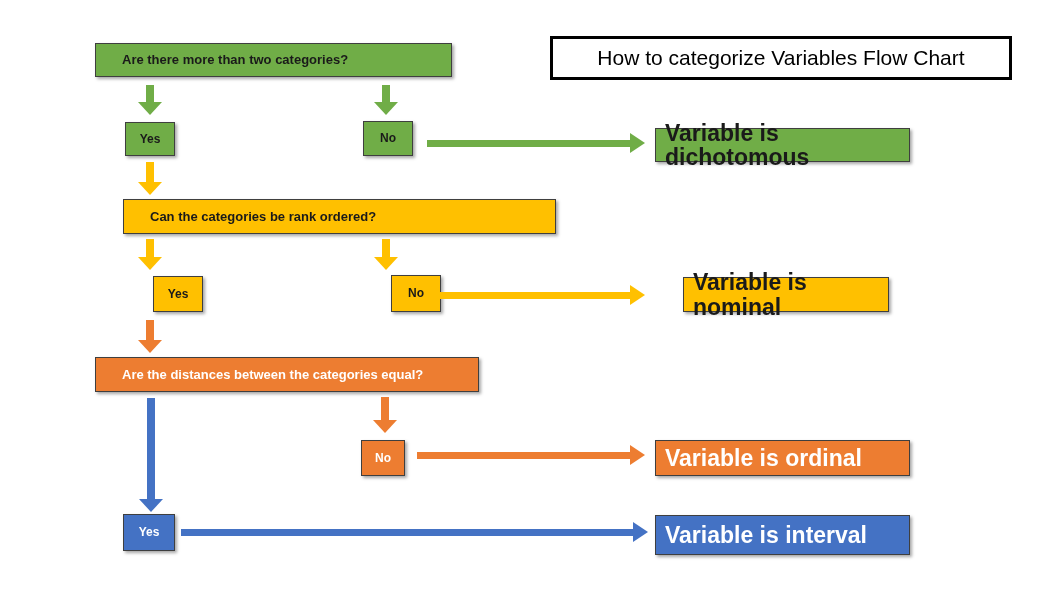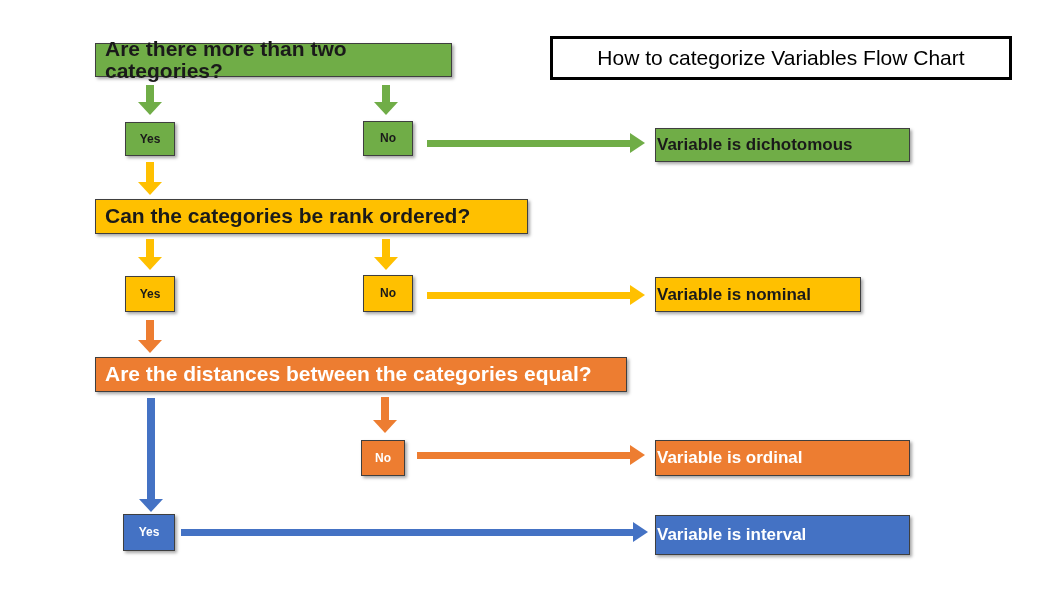--- a/index.html
+++ b/index.html
@@ -14,25 +14,25 @@
   }
   .box {
     position: absolute;
     border: 1.5px solid #3f3f3f;
     display: flex;
     align-items: center;
     font-weight: bold;
     box-shadow: 2px 2px 3px rgba(0,0,0,0.35);
     line-height: 1.05;
   }
-  .q      { font-size: 21px; padding-left: 9px; justify-content: flex-start; }
+  .q      { font-size: 13px; padding-left: 26px; justify-content: flex-start; }
   .ans    { font-size: 12px; justify-content: center; }
-  .result { font-size: 17px; padding-left: 1px; justify-content: flex-start; }
+  .result { font-size: 23px; padding-left: 9px; justify-content: flex-start; }
   .green  { background: #70AD47; color: #1a1a1a; }
-  .gold   { background: #FFC000; color: #1a1a1a; }
+  .gold   { background: #FFC000; color: #1a1a1a; margin-left: 28px; }
   .orange { background: #ED7D31; color: #ffffff; }
   .blue   { background: #4472C4; color: #ffffff; }
   .title-box {
     position: absolute;
     left: 550px; top: 36px; width: 462px; height: 44px;
     background: #ffffff;
     border: 3px solid #000000;
     color: #000000;
     font-weight: normal;
     font-size: 21px;
@@ -126,21 +126,21 @@
       <div class="head"></div>
     </div>
 
   <div class="box result gold" style="left:655px; top:277px; width:206px; height:35px;">Variable is nominal</div>
 
   <div class="arrow-down c-orange" style="left:138px; top:320px; height:33px;">
       <div class="shaft"></div>
       <div class="head"></div>
     </div>
 
-  <div class="box q orange" style="left:95px; top:357px; width:532px; height:35px;">Are the distances between the categories equal?</div>
+  <div class="box q orange" style="left:95px; top:357px; width:384px; height:35px;">Are the distances between the categories equal?</div>
 
   <div class="arrow-down c-orange" style="left:373px; top:397px; height:36px;">
       <div class="shaft"></div>
       <div class="head"></div>
     </div>
 
   <div class="arrow-down c-blue" style="left:139px; top:398px; height:114px;">
       <div class="shaft"></div>
       <div class="head"></div>
     </div>

